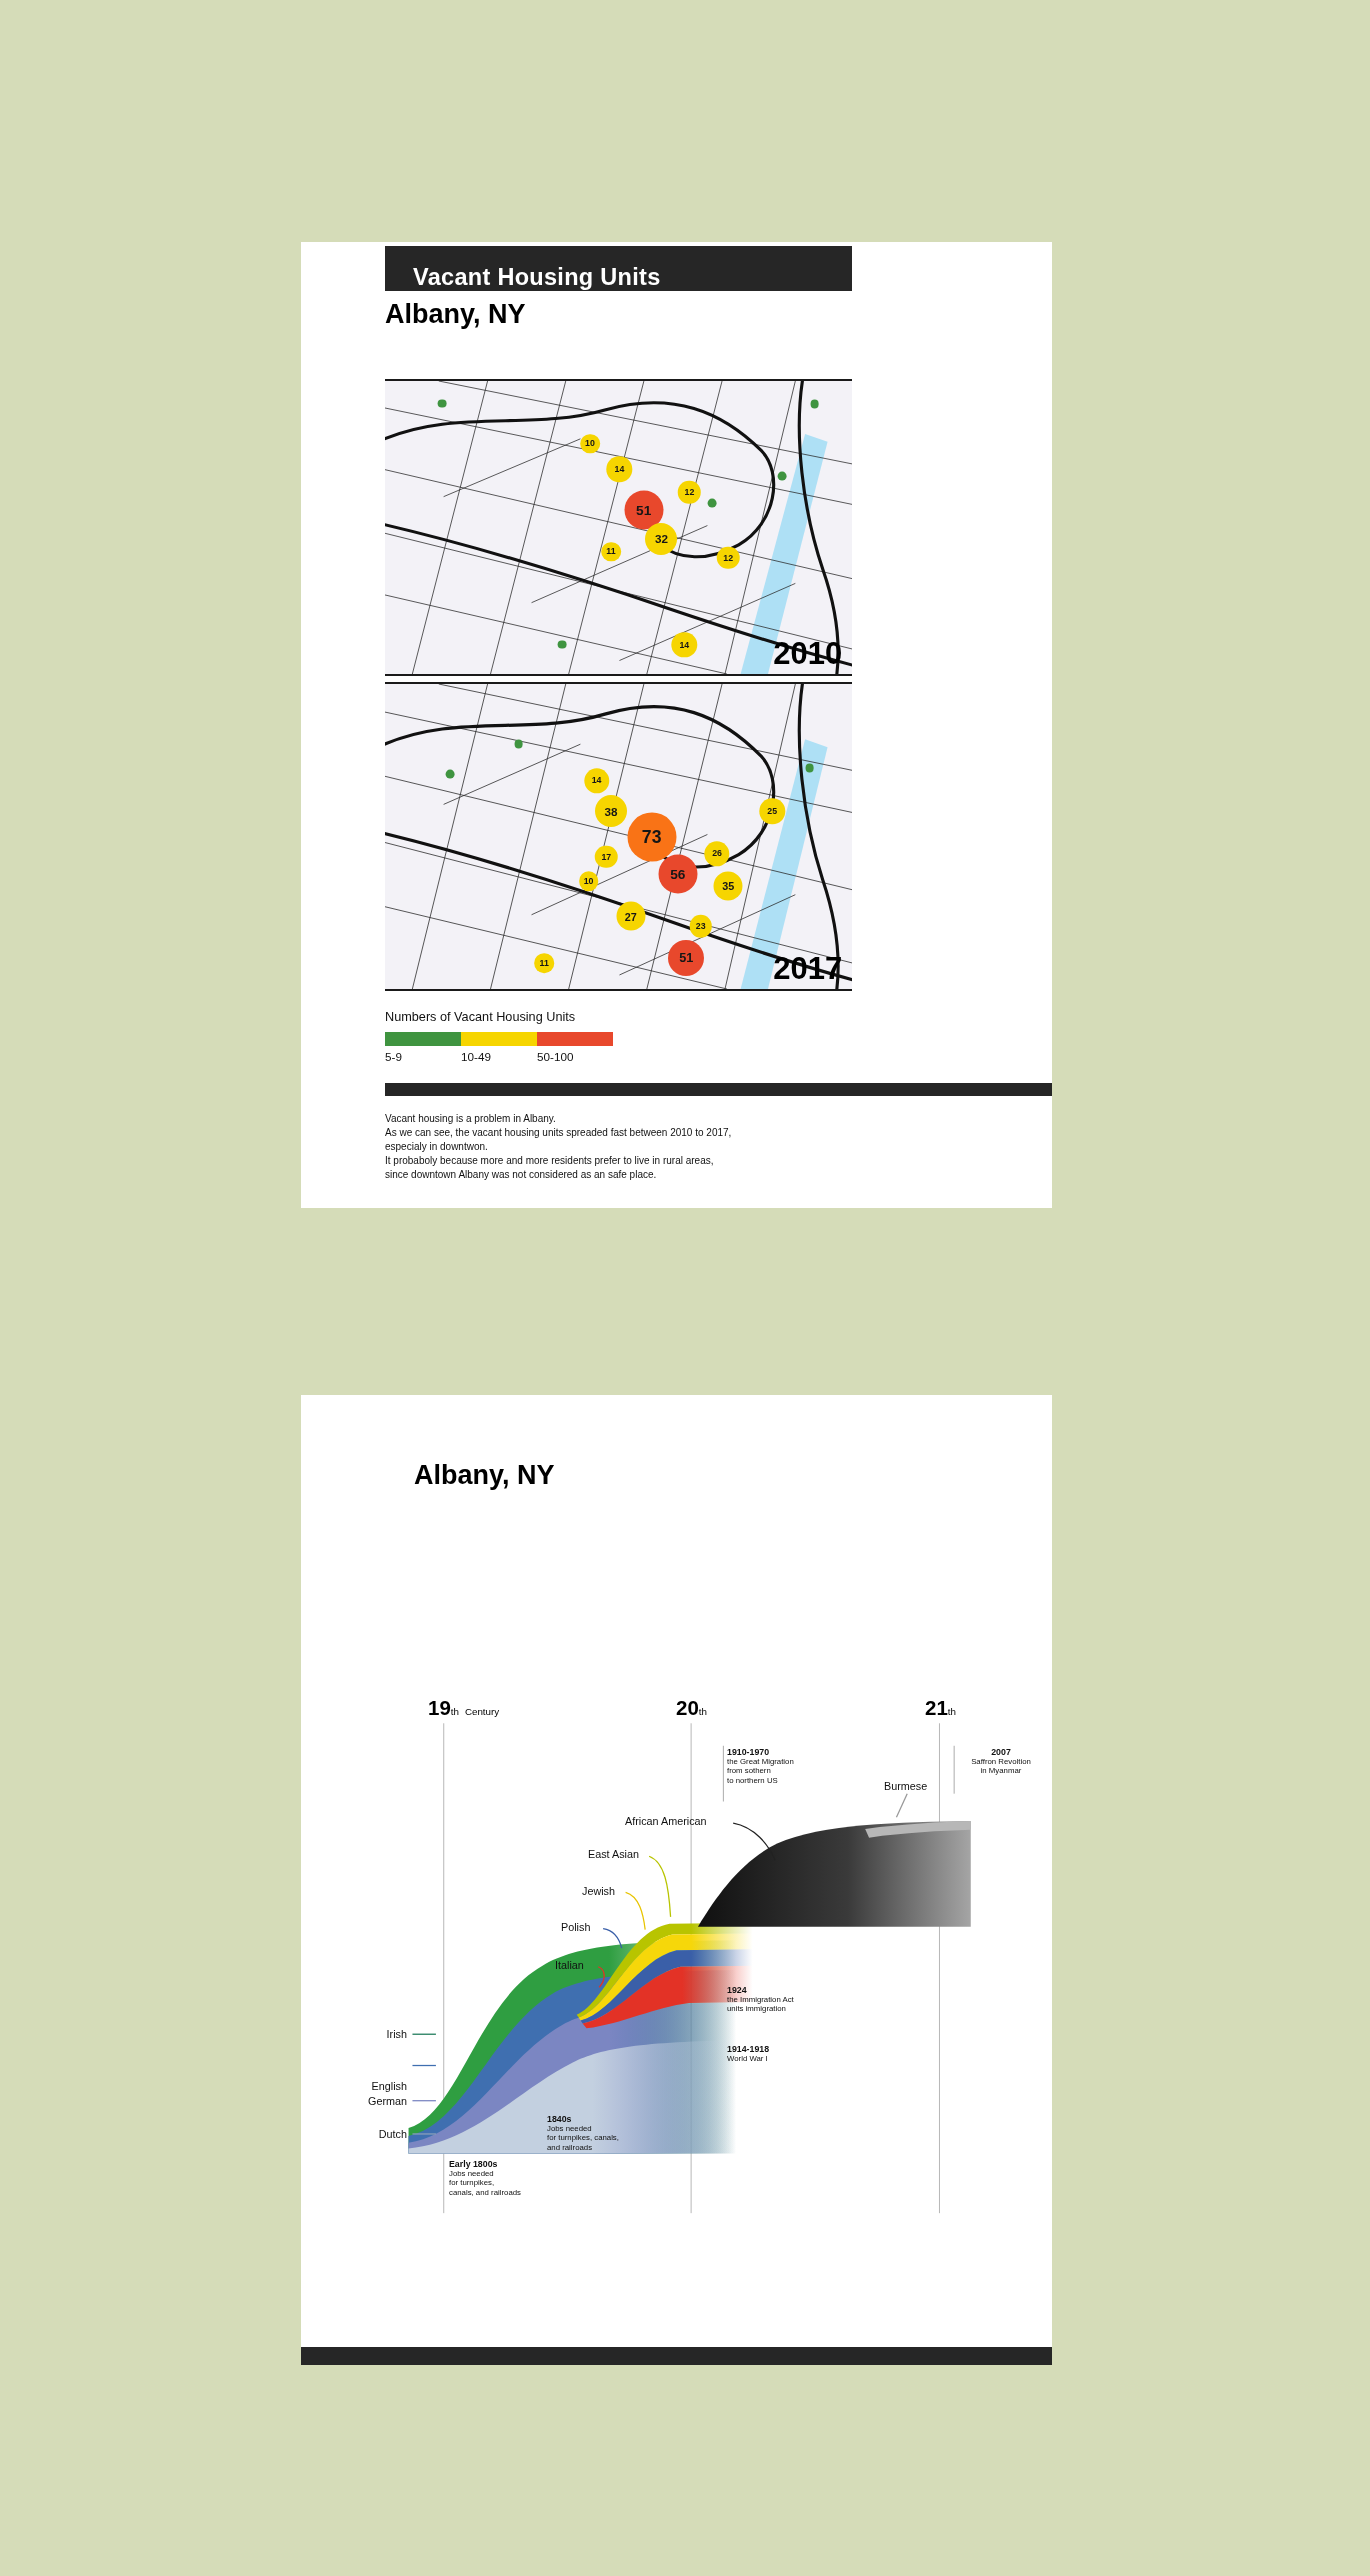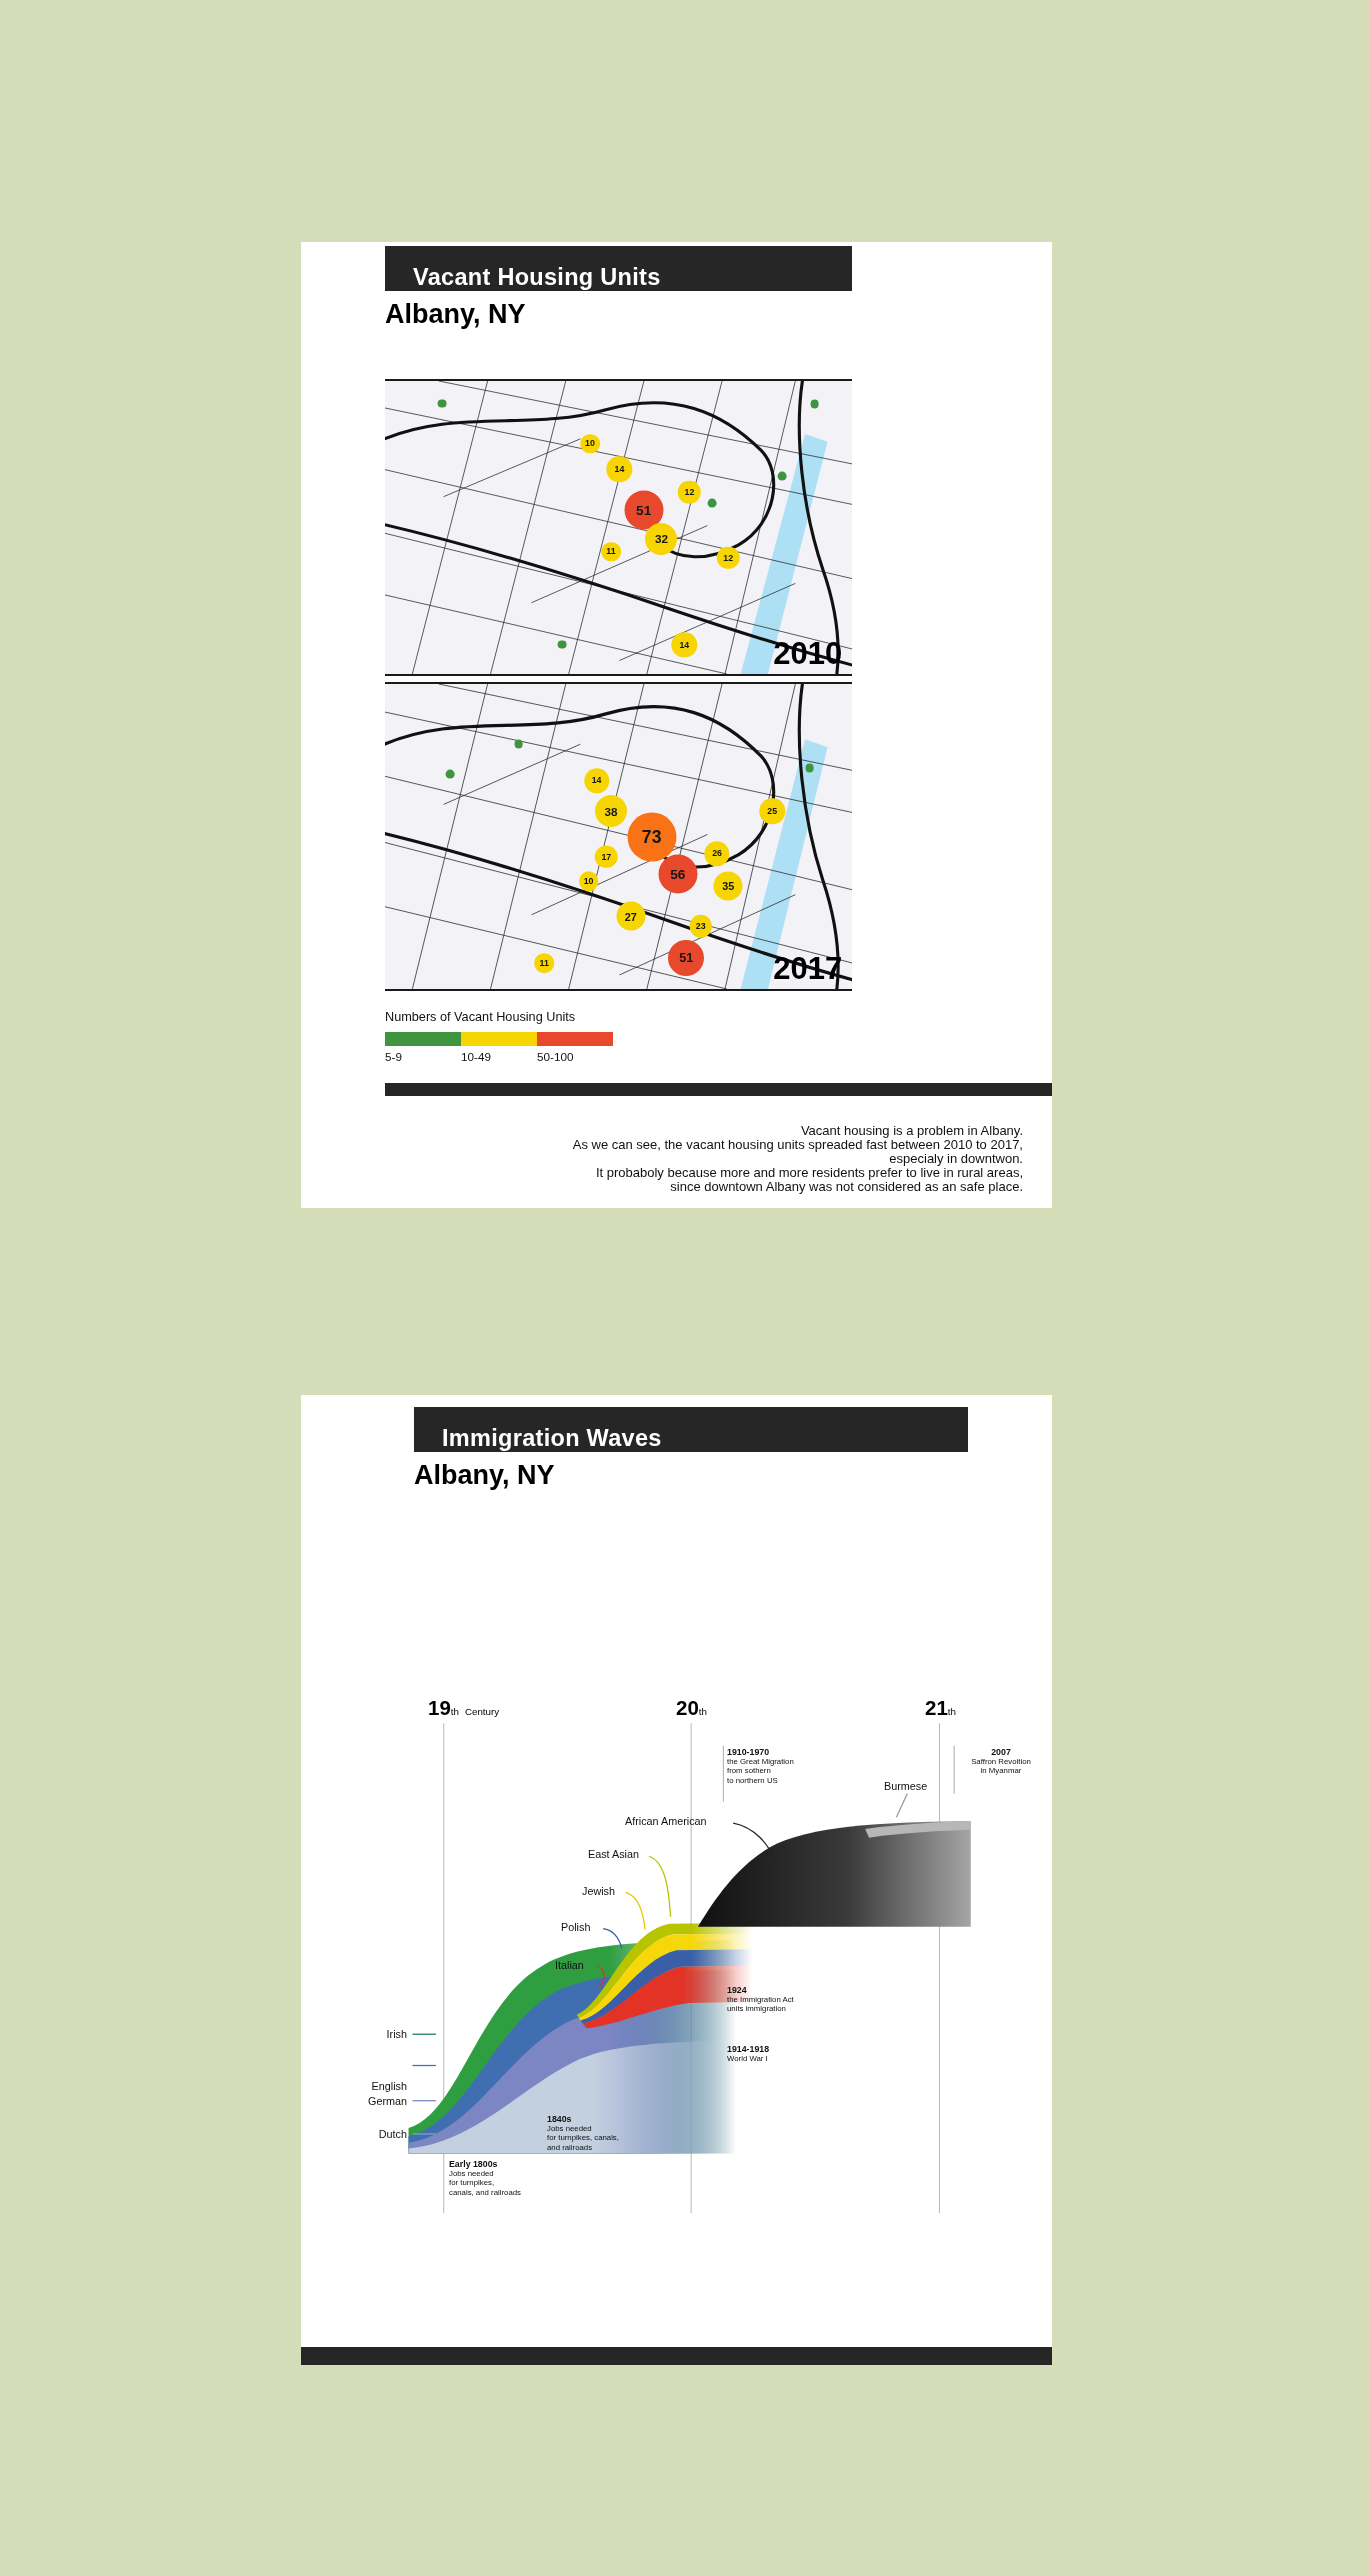--- a/index.html
+++ b/index.html
@@ -26,21 +26,21 @@
   .year-label{position:absolute;right:9.8px;bottom:2px;font-size:31px;font-weight:bold;color:#000;}
 
   .legend{position:absolute;left:84px;top:768px;}
   .legend-title{font-size:12.7px;color:#111;margin-bottom:7.8px;}
   .legend-bar{display:flex;height:14.7px;width:229px;}
   .swatch{width:76px;height:14.7px;}
   .legend-labels{display:flex;font-size:11.7px;color:#111;margin-top:3.9px;}
   .legend-labels span{width:76px;}
 
   .divider{position:absolute;left:84px;top:841px;width:667px;height:12.7px;background:#262626;}
-  .para{position:absolute;left:84px;top:870px;width:626px;font-size:13px;line-height:14px;color:#111;white-space:pre-line;margin:12px;text-align:right;}
+  .para{position:absolute;left:84px;top:870px;width:626px;font-size:10px;line-height:14px;color:#111;white-space:pre-line;margin:0;}
 
   .timeline{position:absolute;left:31px;top:297px;width:685px;height:528px;}
   .timeline svg{position:absolute;left:0;top:0;}
   .century{position:absolute;white-space:nowrap;color:#000;}
   .century .big{font-size:20.5px;font-weight:bold;}
   .century .small{font-size:9.8px;}
   .century .extra{font-size:9.8px;margin-left:5.9px;}
   .grp{position:absolute;font-size:10.8px;color:#111;white-space:nowrap;}
   .grp.right{text-align:right;width:75px;left:0;}
   .ann{position:absolute;width:86px;color:#111;}
@@ -166,23 +166,20 @@
 
     <div class="divider"></div>
     <p class="para">Vacant housing is a problem in Albany.
 As we can see, the vacant housing units spreaded fast between 2010 to 2017,
 especialy in downtwon.
 It probaboly because more and more residents prefer to live in rural areas,
 since downtown Albany was not considered as an safe place.</p>
   </section>
 
   <section class="card" id="card2">
-    <div class="hdr-bar" id="hdr2">
-      <span>Immigration Waves</span>
-    </div>
     <h1 class="city" id="city2">Albany, NY</h1>
 
     <div class="timeline">
       <svg width="685" height="528" viewBox="0 0 700 540">
         <defs>
           <linearGradient id="g-irish" gradientUnits="userSpaceOnUse" x1="78" y1="0" x2="420" y2="0">
             <stop offset="0" stop-color="#2f9e41"></stop>
               <stop offset="0.6" stop-color="#2f9e41"></stop>
               <stop offset="0.98" stop-color="#2f9e41" stop-opacity="0"></stop>
           </linearGradient>

